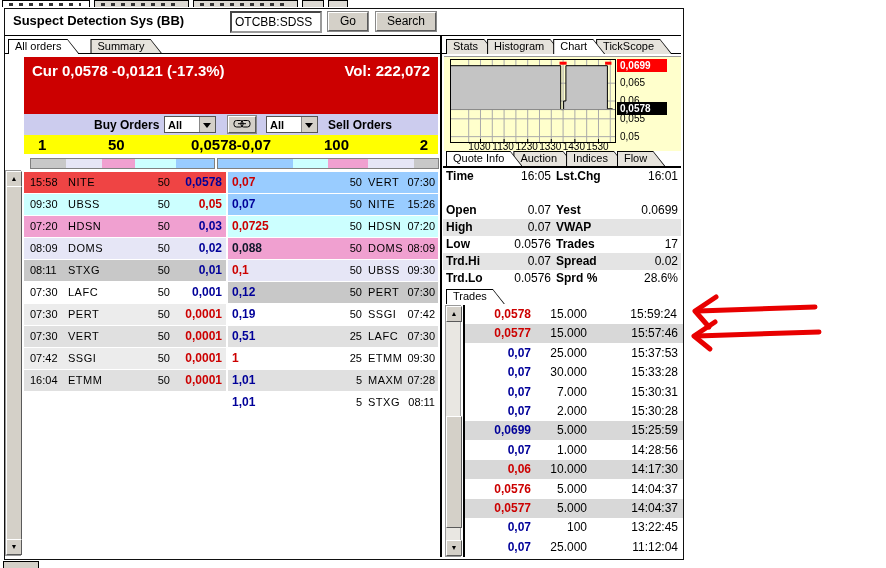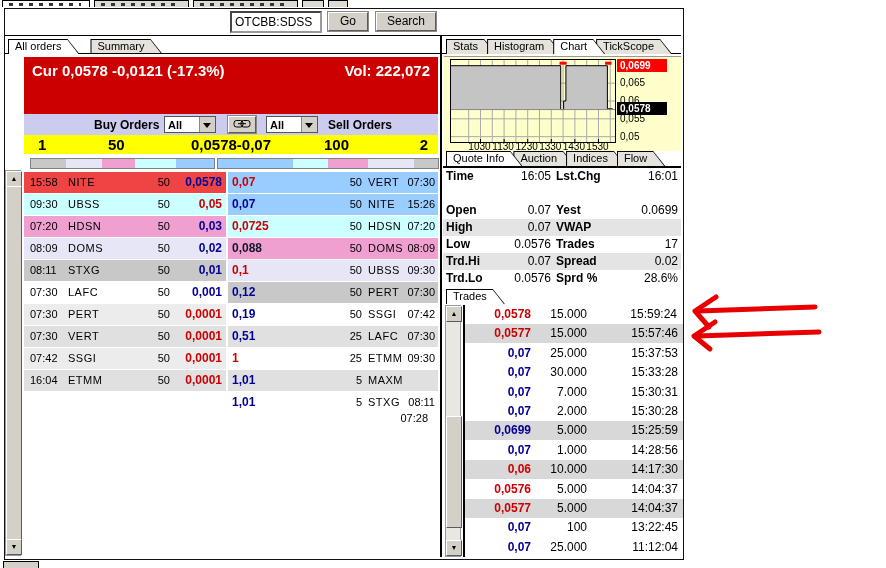--- a/index.html
+++ b/index.html
@@ -68,20 +68,21 @@
       </div>
       <div class="toptab" style="left: 191px; width: 105px;">
         <div class="dash"></div>
       </div>
       <div class="toptab" style="left: 300px; width: 22px;"></div>
       <div class="toptab" style="left: 326px; width: 20px;"></div>
     </div>
 
   <div class="abs" style="left:4px;top:8px;width:678px;height:550px;border:1px solid #111;background:#fff;"></div>
 
+  <div class="abs" style="left:13px;top:13px;font-size:13px;font-weight:bold;">Suspect Detection Sys (BB)</div>
   <input class="abs sym-input" style="left: 230px; top: 11px; width: 82px; height: 16px;" value="OTCBB:SDSS">
   <div class="abs btn" style="left:328px;top:12px;width:38px;height:17px;line-height:17px;">Go</div>
   <div class="abs btn" style="left:376px;top:12px;width:58px;height:17px;line-height:17px;">Search</div>
   <div class="abs" style="left:5px;top:35px;width:676px;height:1px;background:#000;"></div>
 
   <div class="tabrow" id="main-tabs" style="left:8px;top:39px;gap:20px;">
       <span class="tab active"><span class="tab-shape"></span><span class="tab-label">All orders</span></span>
       <span class="tab"><span class="tab-shape"></span><span class="tab-label">Summary</span></span>
     </div>
   <div class="abs" style="left:5px;top:53px;width:676px;height:1px;background:#000;"></div>
@@ -252,21 +253,21 @@
       <div class="book-row" style="top: 176px; background: rgb(255, 255, 255);">
         <span class="bprice" style="left: 4px; position: absolute; color: rgb(204, 0, 0);">1</span>
         <span style="right: 76px;">25</span>
         <span style="left: 140px; letter-spacing: 0.5px;">ETMM</span>
         <span style="right: 3px;">09:30</span>
       </div>
       <div class="book-row" style="top: 198px; background: rgb(224, 224, 224);">
         <span class="bprice" style="left: 4px; position: absolute; color: rgb(0, 0, 153);">1,01</span>
         <span style="right: 76px;">5</span>
         <span style="left: 140px; letter-spacing: 0.5px;">MAXM</span>
-        <span style="right: 10px; margin-top: 38px;">07:28</span>
+        <span style="right: 3px;">07:28</span>
       </div>
       <div class="book-row" style="top: 220px; background: rgb(255, 255, 255);">
         <span class="bprice" style="left: 4px; position: absolute; color: rgb(0, 0, 153);">1,01</span>
         <span style="right: 76px;">5</span>
         <span style="left: 140px; letter-spacing: 0.5px;">STXG</span>
         <span style="right: 3px;">08:11</span>
       </div>
     </div>
 
   <div class="sb" style="left:5px;top:170px;height:386px;">

